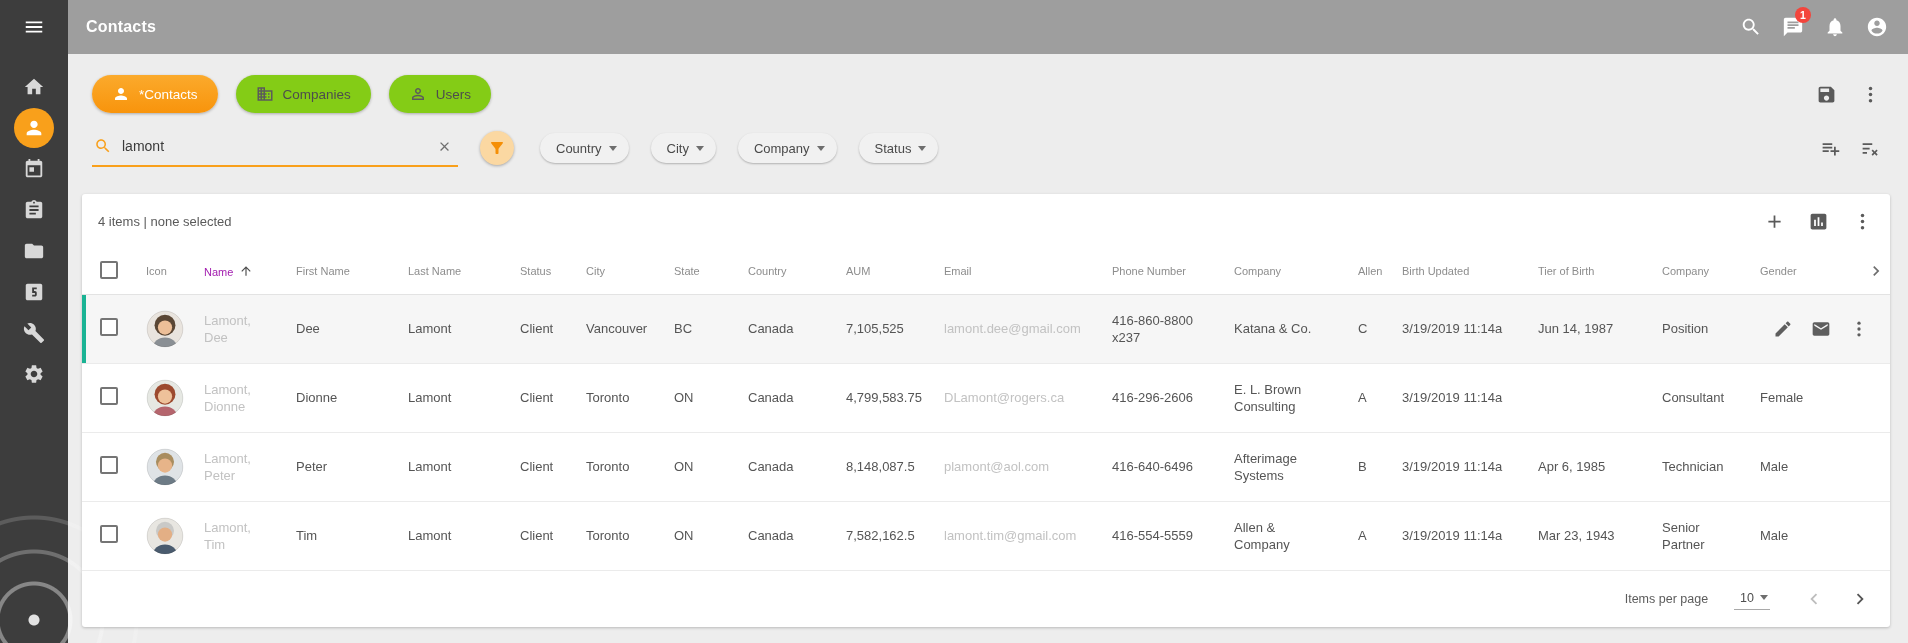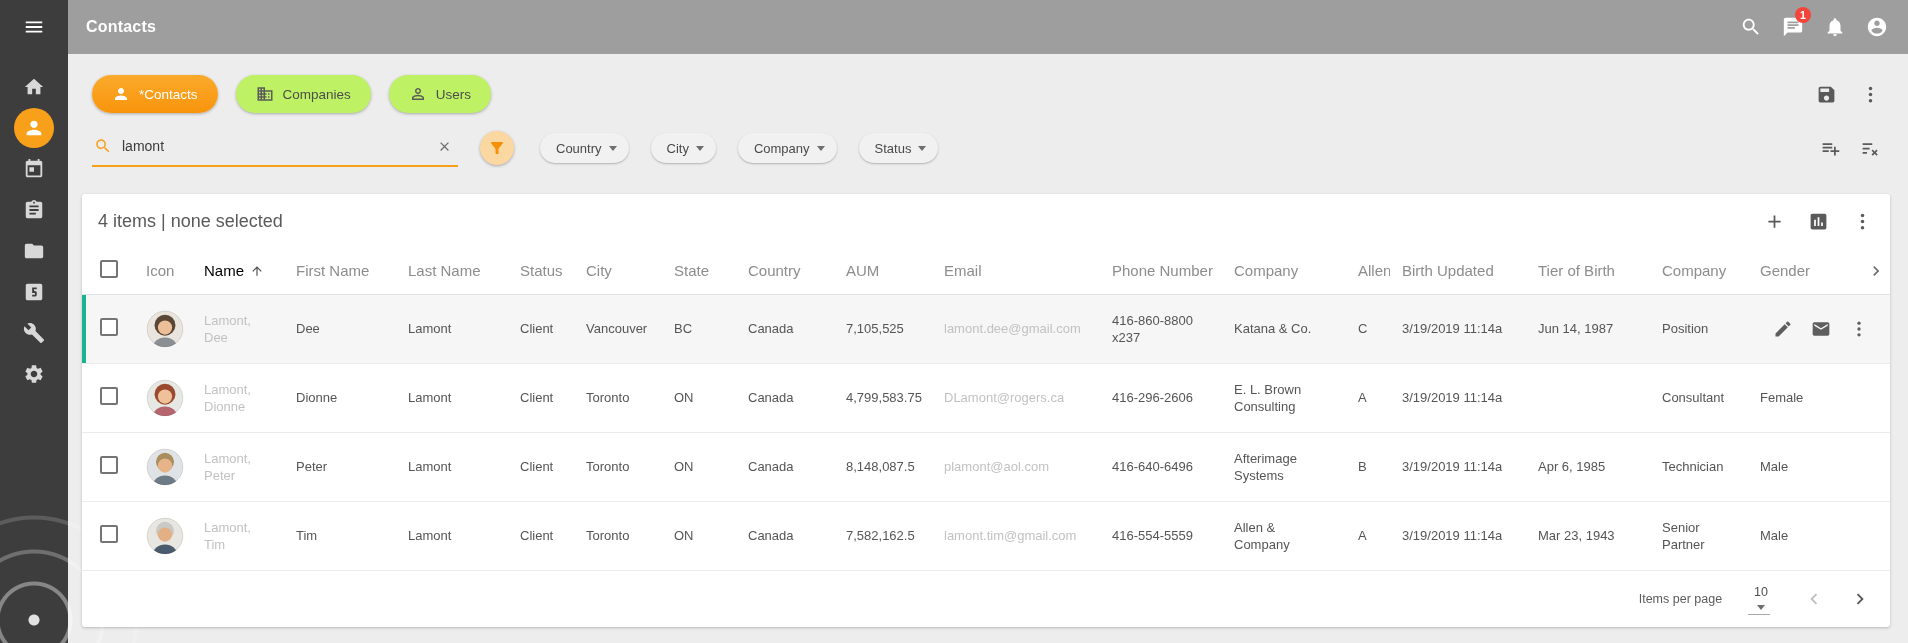--- a/index.html
+++ b/index.html
@@ -31,21 +31,21 @@
   .tb-btn svg{width:22px;height:22px;fill:#fff;}
   .badge{position:absolute;top:1px;right:3px;min-width:16px;height:16px;padding:0 4px;border-radius:8px;background:#f3453c;color:#fff;font-size:10.5px;line-height:16px;text-align:center;font-weight:700;}
 
   
   .content{flex:1;padding:20px 18px 0 14px;position:relative;}
   .tabs-row{display:flex;align-items:center;height:40px;padding-left:10px;}
   .pill{height:38px;border-radius:19px;display:flex;align-items:center;gap:9px;padding:0 20px;font-size:13.5px;cursor:pointer;box-shadow:0 1px 3px rgba(0,0,0,.28);}
   .pill svg{width:18px;height:18px;}
   .pill-active{background:linear-gradient(180deg,#fbaa2c,#f8940c);color:#fff;}
   .pill-active svg{fill:#fff;}
-  .pill-idle{background:#bef264;color:#4d4d4d;margin-left:18px;}
+  .pill-idle{background:#84cc16;color:#4d4d4d;margin-left:18px;}
   .pill-idle svg{fill:#5b5b5b;}
   .icon-btn{width:40px;height:40px;display:flex;align-items:center;justify-content:center;cursor:pointer;}
   .icon-btn svg{width:21px;height:21px;fill:#5a5a5a;}
   .tabs-actions{margin-left:auto;display:flex;gap:4px;}
 
   .filter-row{display:flex;align-items:center;height:44px;margin-top:12px;padding-left:10px;}
   .search-box{display:flex;align-items:center;width:366px;height:38px;border-bottom:2px solid #f9a01b;padding:0 2px 2px 2px;}
   .search-box .mag{width:18px;height:18px;fill:#f9a01b;flex:0 0 18px;}
   .search-input{flex:1;min-width:0;border:0;outline:0;background:transparent;font:14px "Liberation Sans","DejaVu Sans",sans-serif;color:#3a3a3a;padding:0 10px;}
   .clear-btn{width:24px;height:24px;display:flex;align-items:center;justify-content:center;cursor:pointer;}
@@ -53,39 +53,39 @@
   .funnel-btn{width:34px;height:34px;border-radius:50%;margin-left:22px;background:#fbd8a2;box-shadow:0 1px 3px rgba(0,0,0,.3);display:flex;align-items:center;justify-content:center;cursor:pointer;flex:0 0 34px;}
   .funnel-btn svg{width:18px;height:18px;fill:#f58f06;}
   .chip{height:30px;border-radius:15px;background:#f1f1f1;box-shadow:0 1px 2px rgba(0,0,0,.25);display:flex;align-items:center;gap:7px;padding:0 12px 0 16px;margin-left:22px;font-size:13px;color:#4a4a4a;cursor:pointer;white-space:nowrap;}
   .chip-first{margin-left:26px;}
   .caret{width:0;height:0;border-left:4.5px solid transparent;border-right:4.5px solid transparent;border-top:5px solid #6e6e6e;}
   .filter-actions{margin-left:auto;display:flex;}
 
   
   .card{position:relative;z-index:2;background:#fff;border-radius:3px;margin-top:24px;box-shadow:0 1px 3px rgba(0,0,0,.22);}
   .card-head{height:54px;display:flex;align-items:center;padding:0 8px 0 16px;}
-  .summary{font-size:18px;color:#5a5a5a;}
+  .summary{font-size:13px;color:#5a5a5a;}
   .card-actions{margin-left:auto;display:flex;gap:4px;}
   table{width:100%;border-collapse:collapse;table-layout:fixed;}
-  th{height:46px;padding:0 12px;text-align:left;font-size:15px;font-weight:400;color:#8d8d8d;border-bottom:1px solid #e3e3e3;white-space:nowrap;overflow:hidden;}
-  th.sorted{color:#000000;}
+  th{height:46px;padding:0 12px;text-align:left;font-size:11px;font-weight:400;color:#8d8d8d;border-bottom:1px solid #e3e3e3;white-space:nowrap;overflow:hidden;}
+  th.sorted{color:#a21caf;}
   .sort-arrow{width:14px;height:14px;fill:#4f4f4f;vertical-align:-2px;margin-left:6px;}
   td{height:69px;padding:6px 12px;vertical-align:middle;font-size:13px;color:#555;line-height:17px;border-bottom:1px solid #ebebeb;overflow:hidden;}
   .cb-cell{padding-left:18px;}
   .checkbox{display:inline-block;width:18px;height:18px;border:2px solid #757575;border-radius:2px;background:#fff;cursor:pointer;}
   .muted{color:#c2c2c2;}
   tr.selected td{background:#f6f6f6;}
   tr.selected td:first-child{box-shadow:inset 4px 0 0 0 #1ab394;}
   .avatar{width:38px;height:38px;display:block;}
   .row-actions{display:flex;align-items:center;justify-content:flex-end;}
   .row-actions .icon-btn{width:38px;height:38px;}
   .row-actions .icon-btn svg{width:20px;height:20px;fill:#5e5e5e;}
   .th-chevron svg{width:20px;height:20px;fill:#6e6e6e;vertical-align:middle;}
   .card-foot{height:56px;display:flex;align-items:center;justify-content:flex-end;padding-right:12px;font-size:12.5px;color:#5c5c5c;}
-  .page-size{display:flex;align-items:center;gap:6px;margin-left:26px;padding:3px 2px 4px 6px;border-bottom:1px solid #a9a9a9;cursor:pointer;color:#4f4f4f;flex-direction:column;}
+  .page-size{display:flex;align-items:center;gap:6px;margin-left:26px;padding:3px 2px 4px 6px;border-bottom:1px solid #a9a9a9;cursor:pointer;color:#4f4f4f;}
   .foot-nav{display:flex;align-items:center;gap:10px;margin-left:26px;}
   .nav-btn{width:36px;height:36px;display:flex;align-items:center;justify-content:center;cursor:pointer;}
   .nav-btn svg{width:22px;height:22px;}
   .nav-prev svg{fill:#bdbdbd;}
   .nav-next svg{fill:#555;}
 </style>
 </head>
 <body>
 
 <div class="app">

